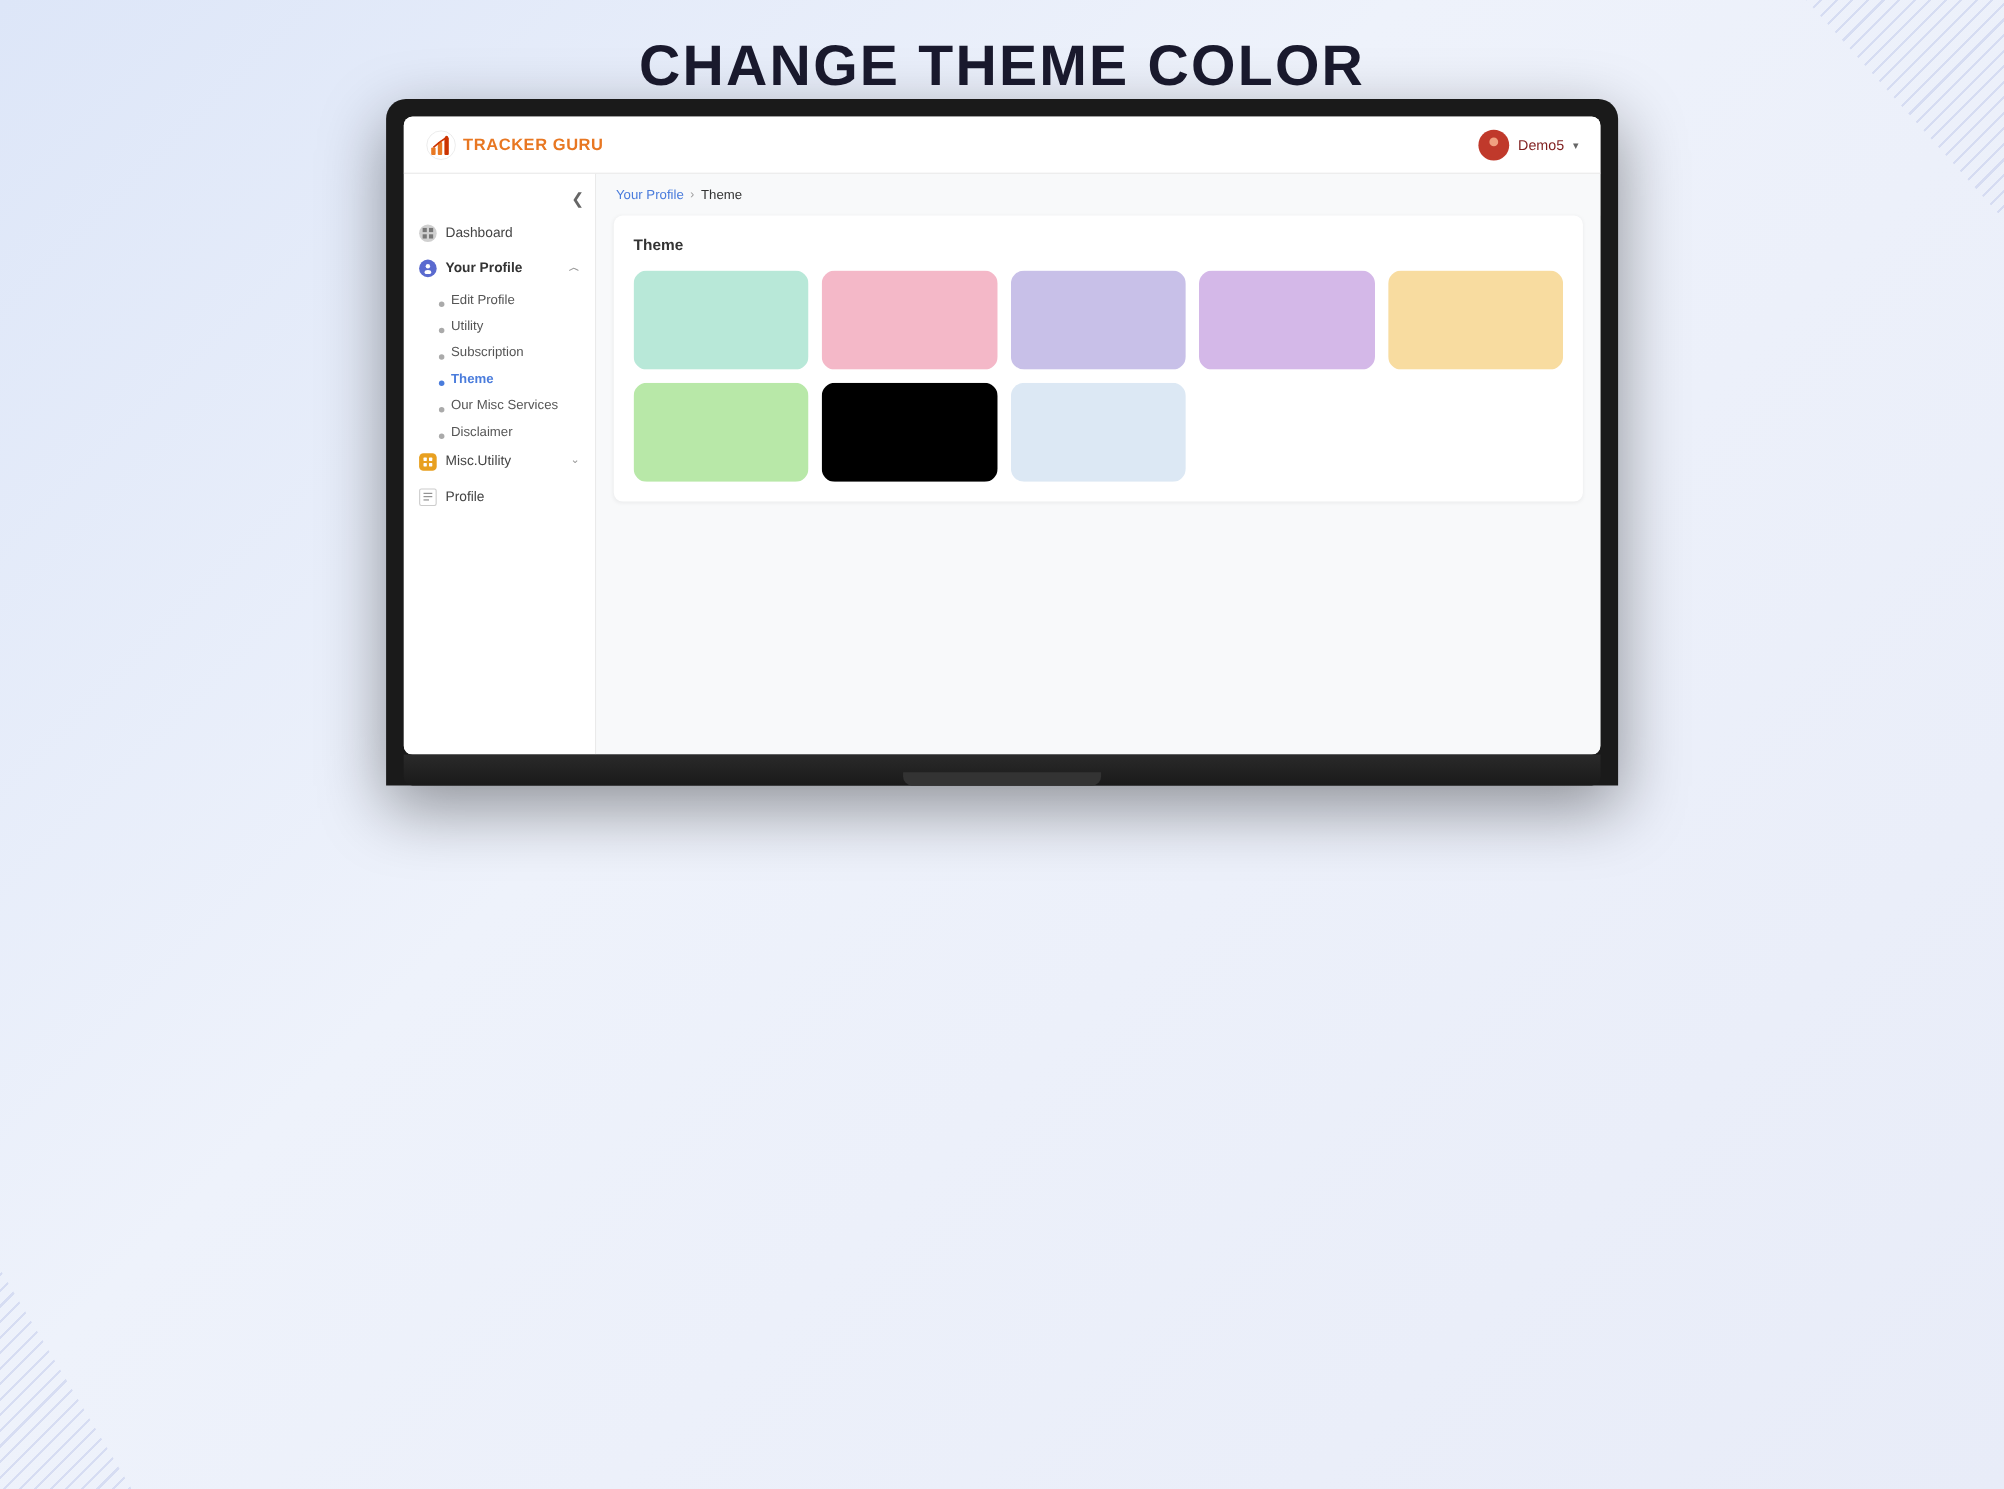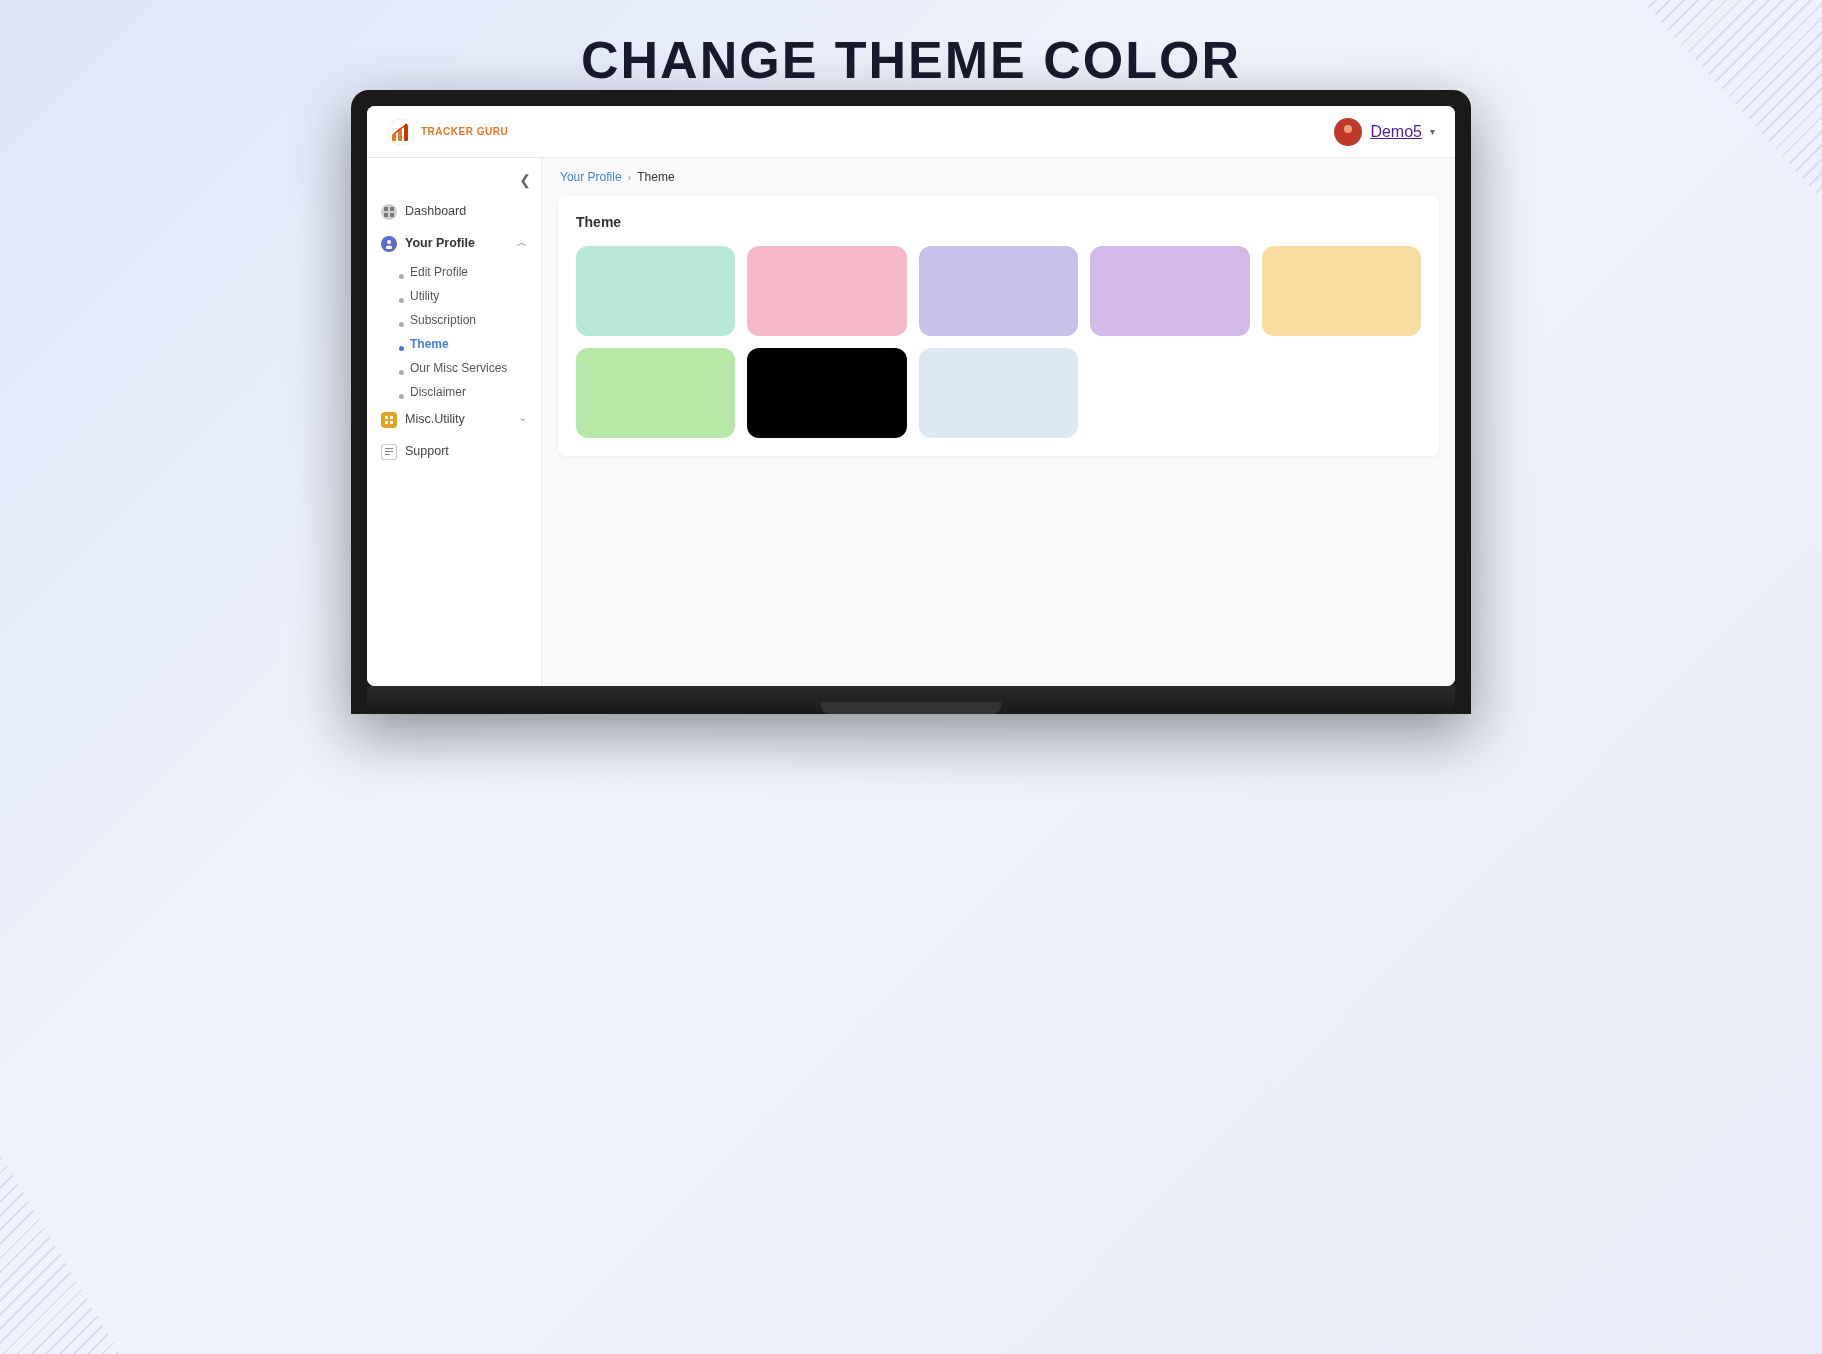--- a/index.html
+++ b/index.html
@@ -114,21 +114,21 @@
       align-items: center;
       gap: 6px;
     }
 
     .logo-icon {
       width: 28px;
       height: 28px;
     }
 
     .logo-text {
-      font-size: 10px;
+      font-size: 15px;
       font-weight: 700;
       color: #333;
       letter-spacing: 0.5px;
     }
 
     .logo-text span {
       color: #e87722;
     }
 
     .user-area {
@@ -148,23 +148,22 @@
       justify-content: center;
       overflow: hidden;
     }
 
     .user-avatar svg {
       width: 22px;
       height: 22px;
     }
 
     .user-name {
-      font-size: 16px;
-      color: #4c1d95;
-      text-decoration: underline;
+      font-size: 13px;
+      color: #7f1d1d;
     }
 
     .chevron-down {
       font-size: 10px;
       color: #666;
     }
 
     
     .app-body {
       display: flex;
@@ -449,21 +448,21 @@
         </div>
 
         <div class="sidebar-item">
           <div class="sidebar-item-icon support-icon">
             <svg width="10" height="10" viewBox="0 0 10 10">
               <rect x="1" y="1" width="8" height="1" fill="#888"></rect>
               <rect x="1" y="4" width="8" height="1" fill="#888"></rect>
               <rect x="1" y="7" width="5" height="1" fill="#888"></rect>
             </svg>
           </div>
-          <span>Support</span>
+          <span>Profile</span>
         </div>
       </div>
 
       <div class="main-content">
 
         <div class="breadcrumb">
           <span class="breadcrumb-link">Your Profile</span>
           <span class="breadcrumb-sep">›</span>
           <span class="breadcrumb-current">Theme</span>
         </div>

